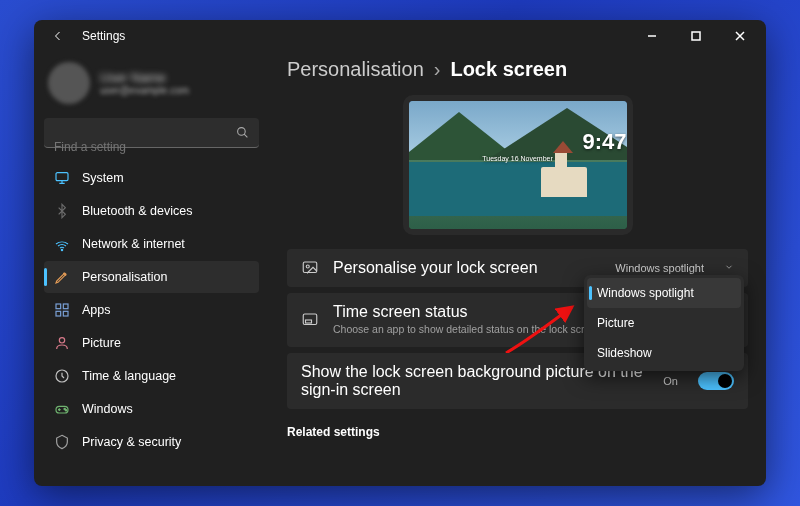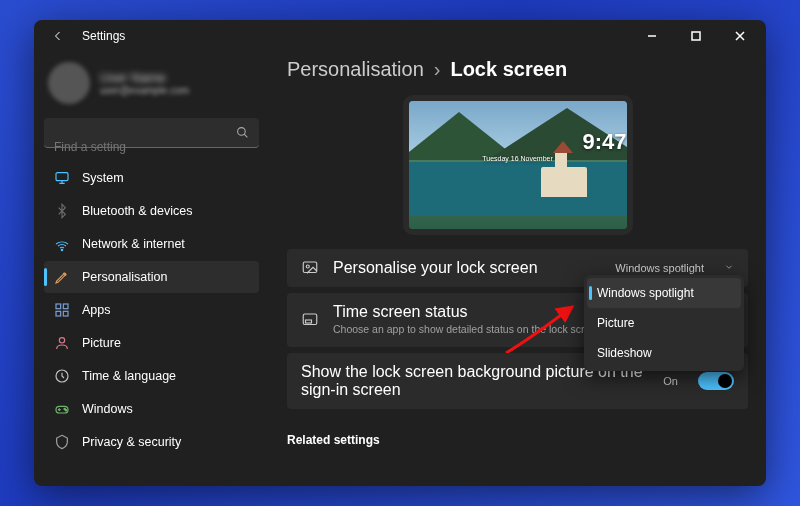--- a/index.html
+++ b/index.html
@@ -106,21 +106,21 @@
   }
   .dd-item { font-size:12px; padding:8px 10px; border-radius:4px; cursor:pointer; position:relative; }
   .dd-item.sel { background:#383838; }
   .dd-item.sel::before { content:""; position:absolute; left:2px; top:8px; bottom:8px; width:3px; background:#4cc2ff; border-radius:2px; }
 
   .arrow {
     position:absolute; right:164px; top:196px; pointer-events:none;
   }
   .arrow svg { width:80px; height:60px; }
 
-  .reltitle { font-size:12px; font-weight:600; margin-top:24px; }
+  .reltitle { font-size:12px; font-weight:600; margin-top:16px; }
 
   
   ::-webkit-scrollbar { width:0; height:0; }
 </style>
 </head>
 <body>
 
 <div class="window">
 
   <div class="titlebar">

